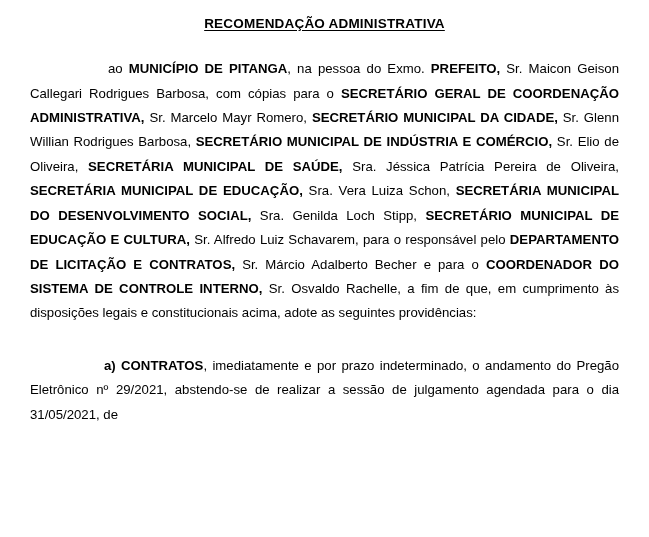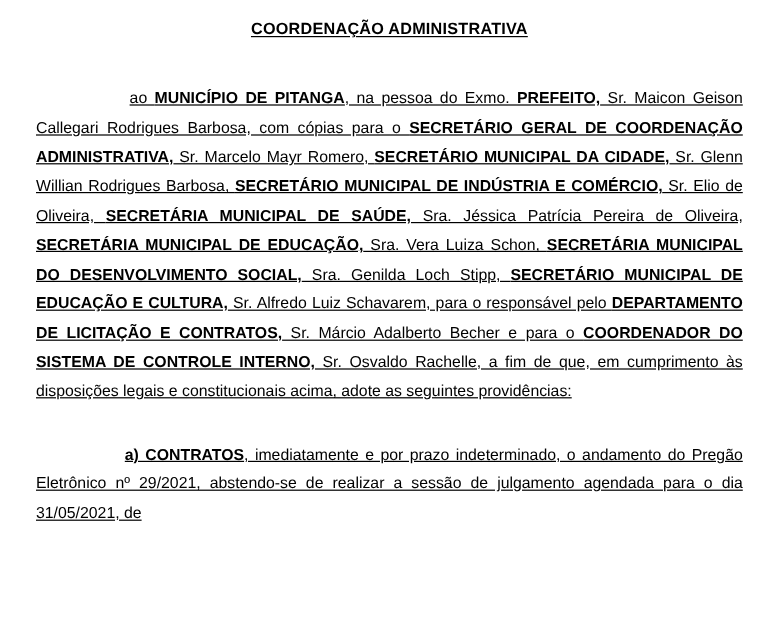--- a/index.html
+++ b/index.html
@@ -25,27 +25,26 @@
     text-align: center;
     font-size: 13.5px;
     font-weight: bold;
     letter-spacing: 0.2px;
     text-decoration: underline;
     text-underline-offset: 2px;
     margin: 8px 0 0 0;
     line-height: 1.2;
   }
   .body-block {
-    margin-top: 38px;
+    margin-top: 25px;
     font-size: 13.2px;
     line-height: 1.85;
     text-align: justify;
     text-justify: inter-word;
     hyphens: none;
-    text-decoration: underline;
   }
   .body-block p {
     margin: 0;
     text-indent: 0;
   }
   .indent {
     display: inline-block;
     width: 78px;
   }
   .indent-b {
@@ -53,21 +52,21 @@
     width: 74px;
   }
   b { font-weight: bold; }
   .para-spacer { height: 28px; }
 </style>
 </head>
 <body>
 
 <div class="page">
 
-  <div class="doc-title">COORDENAÇÃO ADMINISTRATIVA</div>
+  <div class="doc-title">RECOMENDAÇÃO ADMINISTRATIVA</div>
 
   <div class="body-block">
     <p><span class="indent"></span><span id="p1"><span>ao </span><b>MUNICÍPIO DE PITANGA</b><span>, na pessoa do Exmo. </span><b>PREFEITO,</b><span> Sr. Maicon Geison Callegari Rodrigues Barbosa, com cópias para o </span><b>SECRETÁRIO GERAL DE COORDENAÇÃO ADMINISTRATIVA,</b><span> Sr. Marcelo Mayr Romero, </span><b>SECRETÁRIO MUNICIPAL DA CIDADE,</b><span> Sr. Glenn Willian Rodrigues Barbosa, </span><b>SECRETÁRIO MUNICIPAL DE INDÚSTRIA E COMÉRCIO,</b><span> Sr. Elio de Oliveira, </span><b>SECRETÁRIA MUNICIPAL DE SAÚDE,</b><span> Sra. Jéssica Patrícia Pereira de Oliveira, </span><b>SECRETÁRIA MUNICIPAL DE EDUCAÇÃO,</b><span> Sra. Vera Luiza Schon, </span><b>SECRETÁRIA MUNICIPAL DO DESENVOLVIMENTO SOCIAL,</b><span> Sra. Genilda Loch Stipp, </span><b>SECRETÁRIO MUNICIPAL DE EDUCAÇÃO E CULTURA,</b><span> Sr. Alfredo Luiz Schavarem, para o responsável pelo </span><b>DEPARTAMENTO DE LICITAÇÃO E CONTRATOS,</b><span> Sr. Márcio Adalberto Becher e para o </span><b>COORDENADOR DO SISTEMA DE CONTROLE INTERNO,</b><span> Sr. Osvaldo Rachelle, a fim de que, em cumprimento às disposições legais e constitucionais acima, adote as seguintes providências:</span></span></p>
     <div class="para-spacer"></div>
     <p><span class="indent-b"></span><span id="p2"><b>a) CONTRATOS</b><span>, imediatamente e por prazo indeterminado, o andamento do Pregão Eletrônico nº 29/2021, abstendo-se de realizar a sessão de julgamento agendada para o dia 31/05/2021, de</span></span></p>
   </div>
 
 </div>
 
 </body></html>

